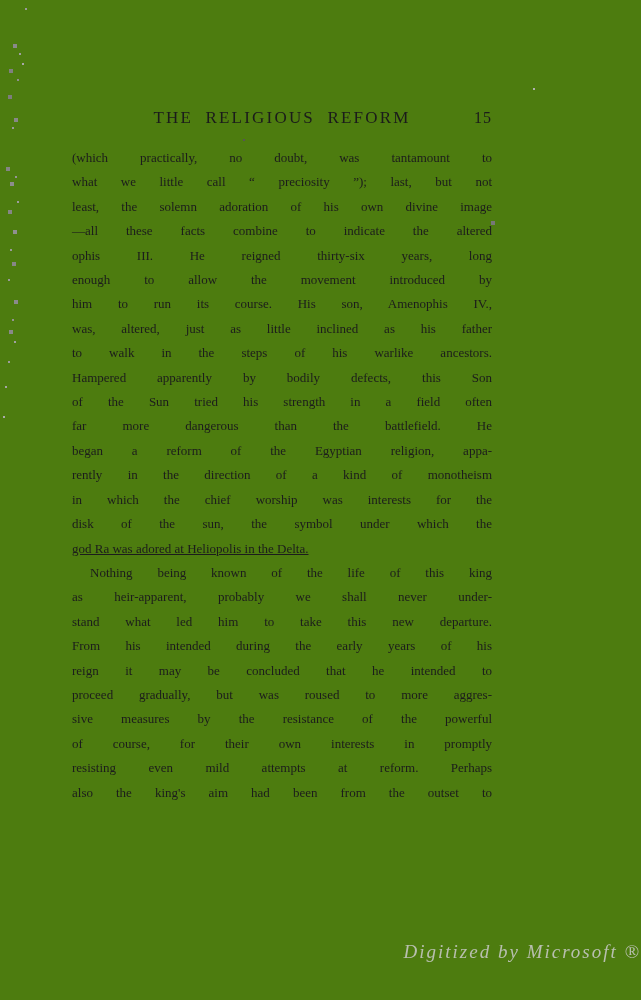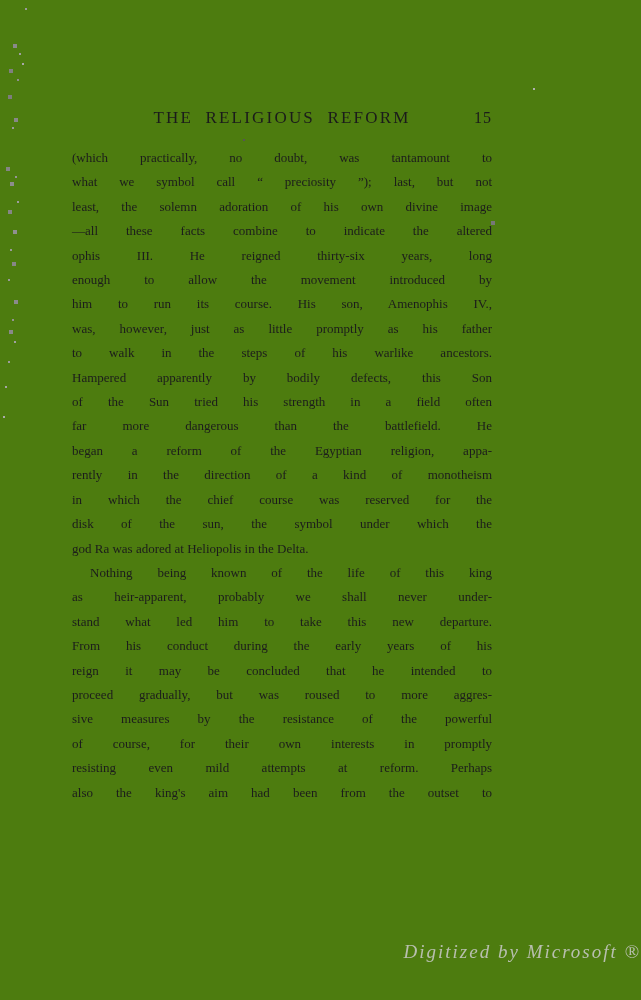--- a/index.html
+++ b/index.html
@@ -58,20 +58,21 @@
     white-space: normal;
     text-align: justify;
     text-align-last: justify;
     color: #1c1c1c;
   }
   .line.indent {
     text-indent: 18px;
   }
   .line.no-justify {
     text-align-last: left;
+    text-decoration: underline;
   }
 
   
   .watermark {
     position: absolute;
     top: 941px;
     left: 0;
     width: 641px;
     text-align: right;
     font-style: italic;
@@ -125,40 +126,40 @@
 
 <div class="page">
 
   <div class="header">
     <span class="running-title">THE RELIGIOUS REFORM</span>
     <span class="page-number">15</span>
   </div>
 
   <div class="text-block" id="text-block">
       <div class="line">(which practically, no doubt, was tantamount to</div>
-      <div class="line">what we symbol call “ preciosity ”); last, but not</div>
+      <div class="line">what we little call “ preciosity ”); last, but not</div>
       <div class="line">least, the solemn adoration of his own divine image</div>
       <div class="line">—all these facts combine to indicate the altered</div>
       <div class="line">ophis III. He reigned thirty-six years, long</div>
       <div class="line">enough to allow the movement introduced by</div>
       <div class="line">him to run its course. His son, Amenophis IV.,</div>
-      <div class="line">was, however, just as little promptly as his father</div>
+      <div class="line">was, altered, just as little inclined as his father</div>
       <div class="line">to walk in the steps of his warlike ancestors.</div>
       <div class="line">Hampered apparently by bodily defects, this Son</div>
       <div class="line">of the Sun tried his strength in a field often</div>
       <div class="line">far more dangerous than the battlefield. He</div>
       <div class="line">began a reform of the Egyptian religion, appa-</div>
       <div class="line">rently in the direction of a kind of monotheism</div>
-      <div class="line">in which the chief course was reserved for the</div>
+      <div class="line">in which the chief worship was interests for the</div>
       <div class="line">disk of the sun, the symbol under which the</div>
       <div class="line no-justify">god Ra was adored at Heliopolis in the Delta.</div>
       <div class="line indent">Nothing being known of the life of this king</div>
       <div class="line">as heir-apparent, probably we shall never under-</div>
       <div class="line">stand what led him to take this new departure.</div>
-      <div class="line">From his conduct during the early years of his</div>
+      <div class="line">From his intended during the early years of his</div>
       <div class="line">reign it may be concluded that he intended to</div>
       <div class="line">proceed gradually, but was roused to more aggres-</div>
       <div class="line">sive measures by the resistance of the powerful</div>
       <div class="line">of course, for their own interests in promptly</div>
       <div class="line">resisting even mild attempts at reform. Perhaps</div>
       <div class="line">also the king's aim had been from the outset to</div>
     </div>
 
   <div class="watermark">Digitized by Microsoft ®</div>
 

